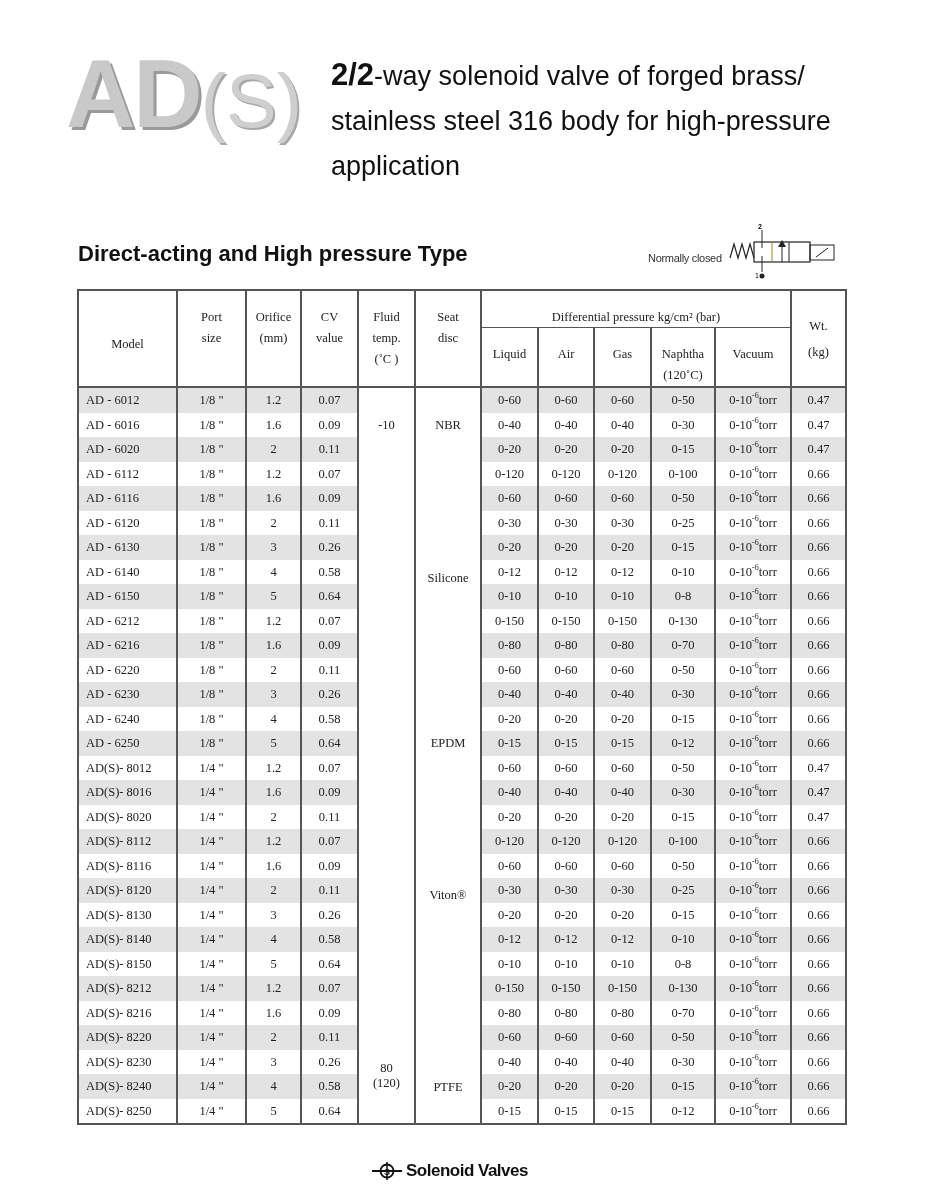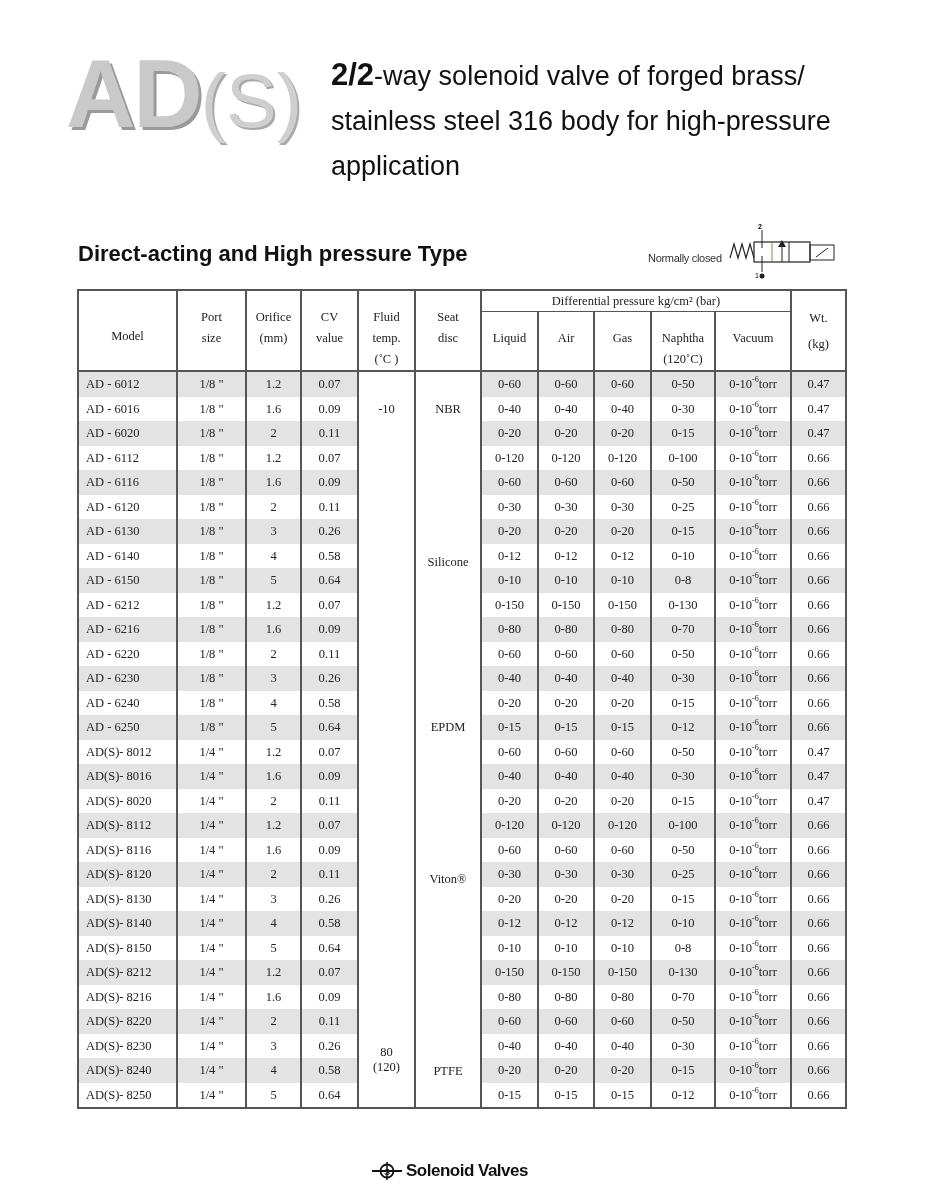--- a/index.html
+++ b/index.html
@@ -12,21 +12,21 @@
   .headline b { font-size: 31px; font-weight: bold; }
   .section-title { position: absolute; left: 78px; top: 241px; font-size: 22px; font-weight: bold; color: #111; }
   .symbol { position: absolute; left: 648px; top: 220px; width: 190px; height: 60px; }
   .symbol .nc { position: absolute; left: 0; top: 8px; font-size: 11px; color: #333; letter-spacing: -0.3px; margin-top: 24px; }
   .symbol svg { position: absolute; left: 80px; top: 0; }
 
   table.spec { position: absolute; left: 77px; top: 289px; border-collapse: collapse; font-family: "Liberation Serif", serif; font-size: 12.5px; color: #222; }
   table.spec td, table.spec th { border-left: 2px solid #555; border-right: 2px solid #555; padding: 0; text-align: center; font-weight: normal; }
   table.spec { border: 2px solid #555; }
   table.spec thead th { border: 1px solid #555; border-left: 2px solid #555; border-right: 2px solid #555; vertical-align: top; line-height: 21px; padding-top: 16px; }
-  table.spec thead tr.h1 th.diff { height: 20px; line-height: 20px; padding-top: 0; border-bottom: 1px solid #555; }
+  table.spec thead tr.h1 th.diff { height: 20px; line-height: 20px; padding-top: 16px; border-bottom: 1px solid #555; }
   table.spec thead tr.h2 th { height: 41px; }
   table.spec thead th.model { vertical-align: middle; padding-top: 12px; }
   table.spec thead th.wt { vertical-align: middle; padding-top: 0; line-height: 26px; }
   table.spec thead { border-bottom: 2px solid #555; }
   table.spec tbody td { height: 24.5px; line-height: 24.5px; border-top: none; border-bottom: none; }
   table.spec tbody tr.odd td.sh { background: #e3e3e3; }
   table.spec tbody td.model { text-align: left; padding-left: 7px; margin-left: 30px; }
   table.spec tbody td.merged { background: #fff; vertical-align: top; }
   .fluid-block, .seat-block { position: relative; height: 100%; }
   sup.e { font-size: 8px; vertical-align: 6px; line-height: 0; }

